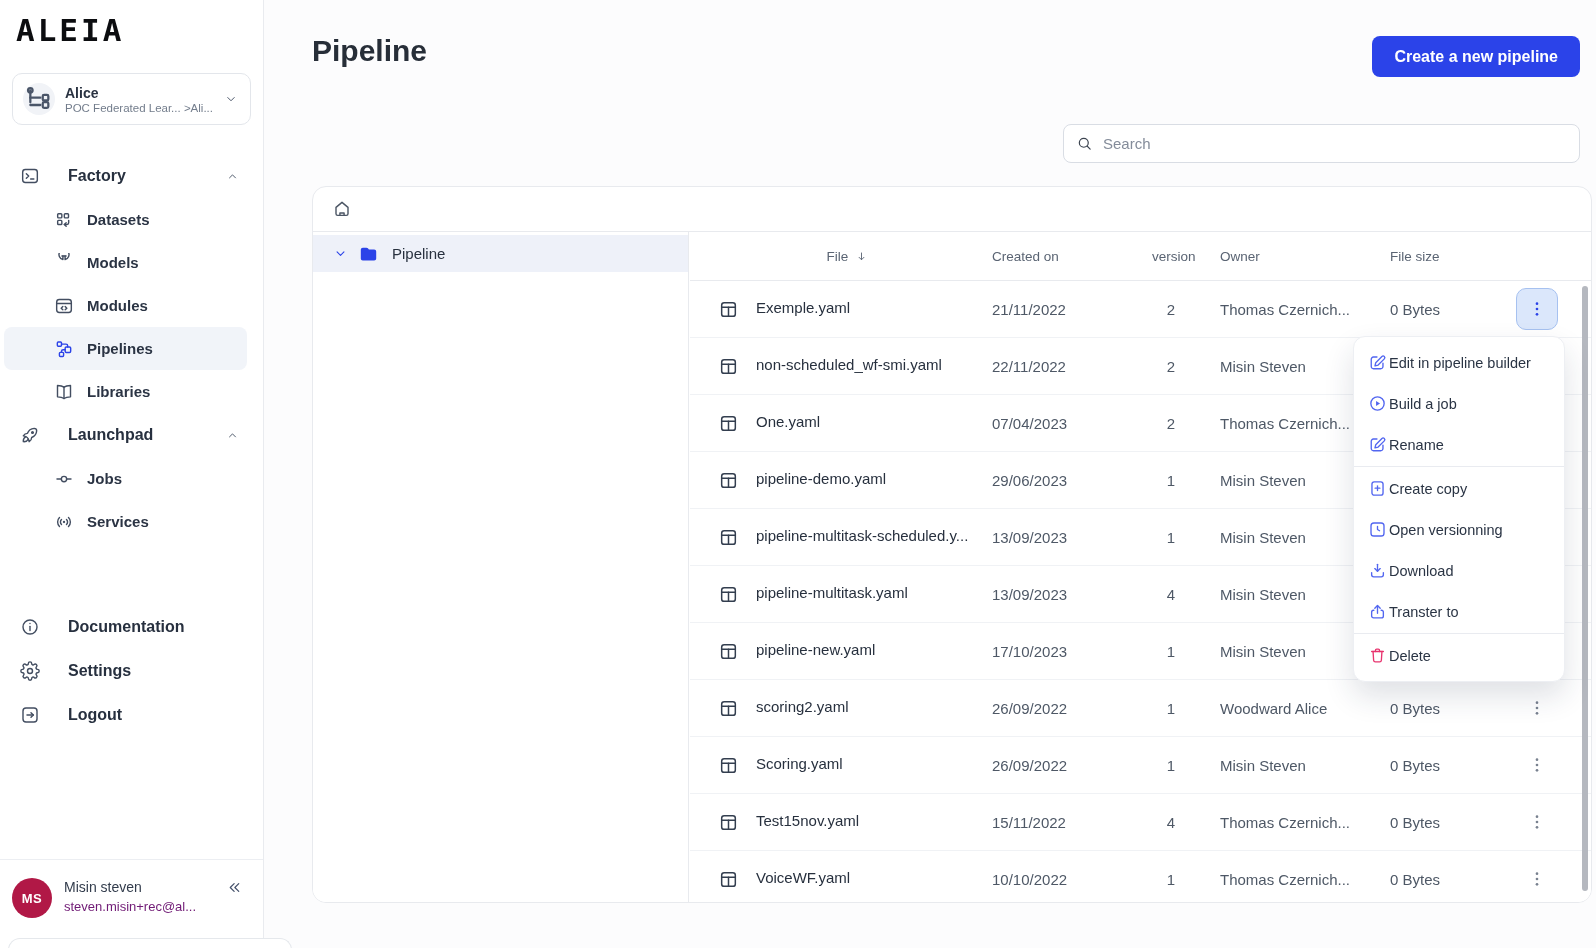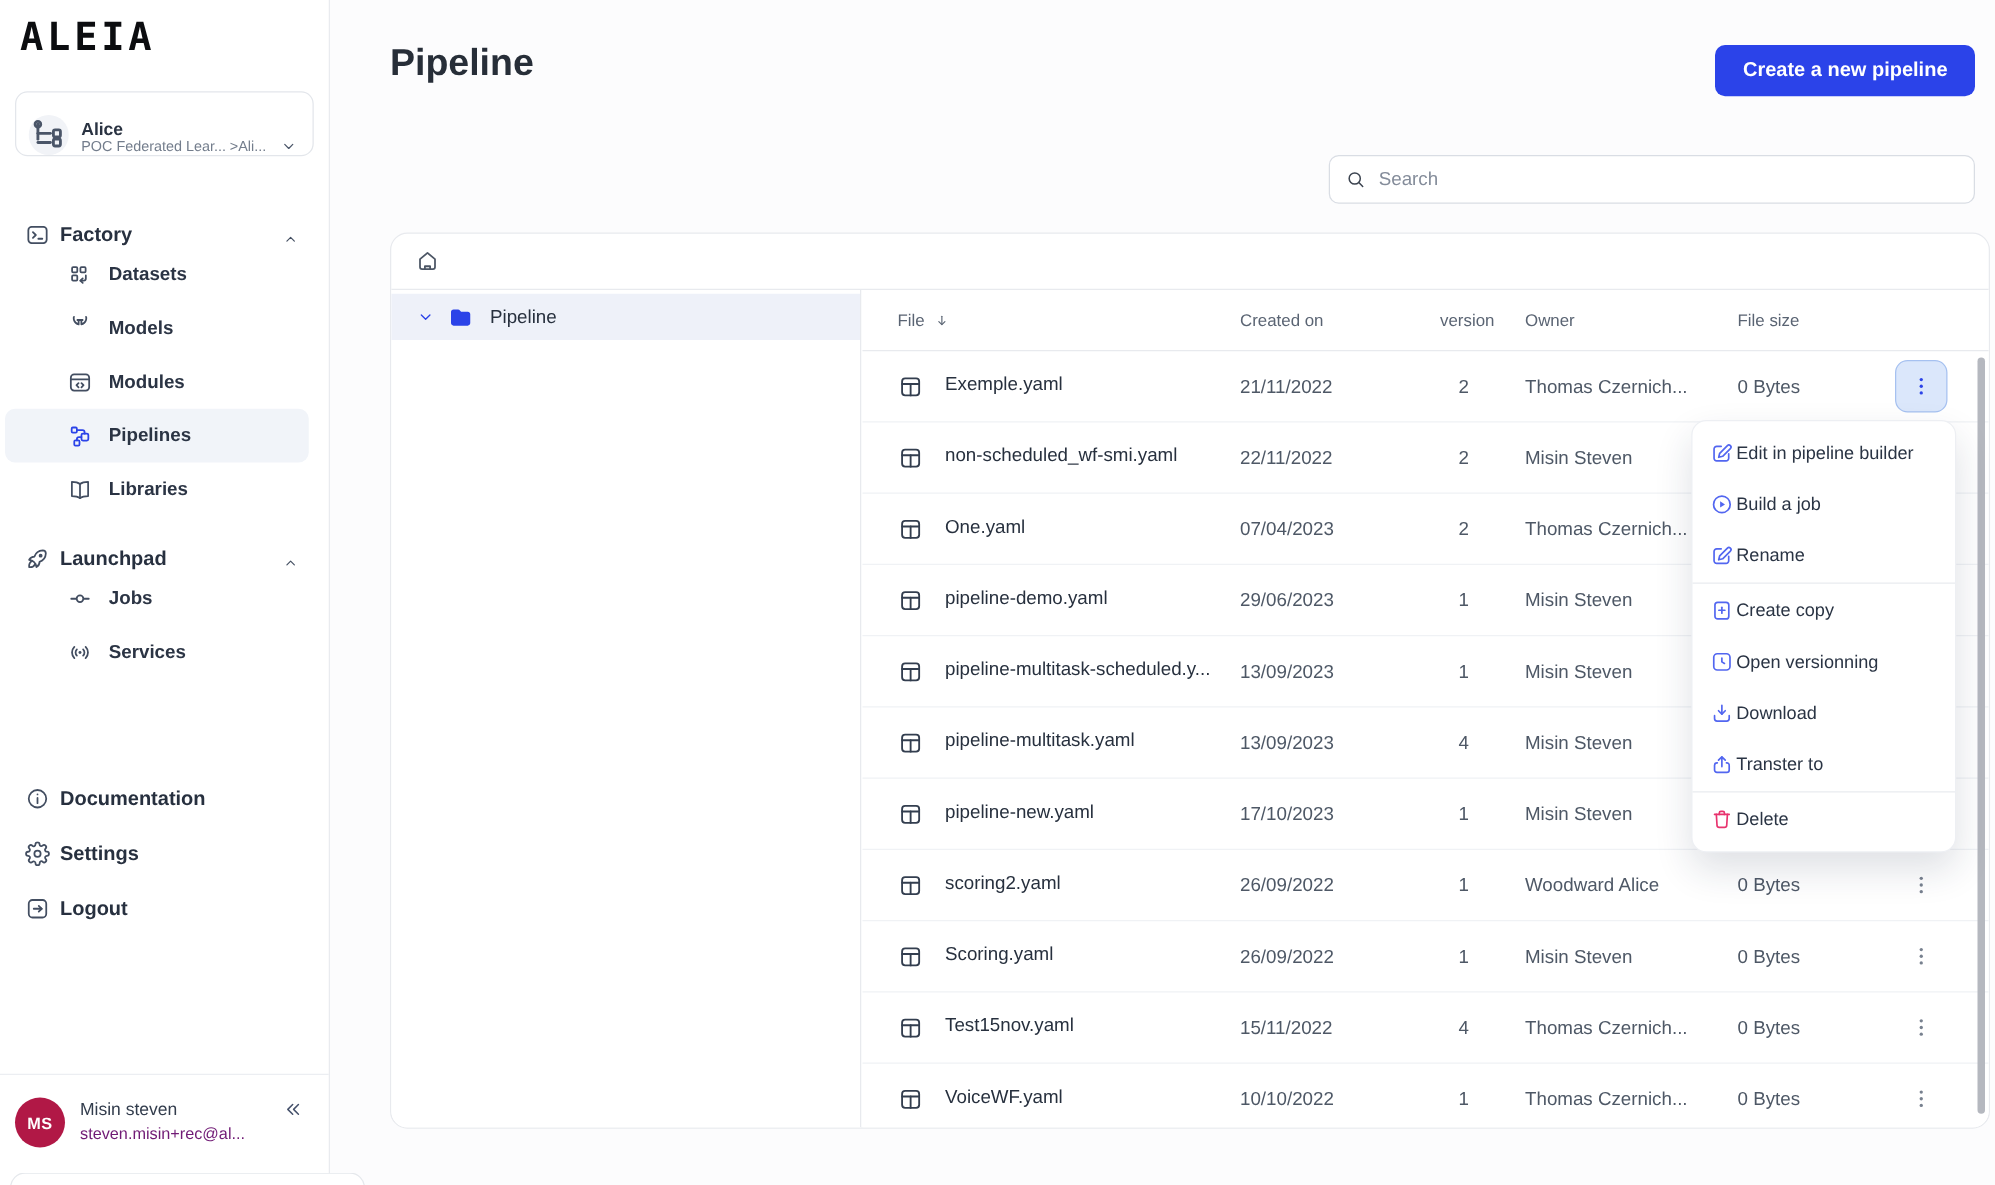--- a/index.html
+++ b/index.html
@@ -8,30 +8,30 @@
   .app{position:relative;width:1596px;height:948px;}
   .ico{display:inline-flex;align-items:center;justify-content:center;flex:none;}
   .ico svg{width:100%;height:100%;}
 
   
   .sidebar{position:absolute;left:0;top:0;bottom:0;width:264px;background:#fff;
            border-right:1px solid #e9ebef;box-sizing:border-box;z-index:4;}
   .logo{margin:12px 0 0 16px;font-family:"DejaVu Sans Mono","Liberation Mono",monospace;
         font-size:31px;font-weight:bold;letter-spacing:3px;color:#0c0d10;}
   .ws-card{margin:25px 12px 0 12px;height:52px;border:1px solid #e3e6eb;border-radius:10px;
-           display:flex;align-items:flex-end;padding:0 12px 0 10px;gap:10px;box-sizing:border-box;cursor:pointer;background:#fff;}
+           display:flex;align-items:center;padding:0 12px 0 10px;gap:10px;box-sizing:border-box;cursor:pointer;background:#fff;}
   .ws-ava{width:32px;height:32px;border-radius:50%;background:#f1f3f7;display:flex;
           align-items:center;justify-content:center;color:#4a5568;}
   .ws-txt{min-width:0;}
   .ws-name{font-size:14px;font-weight:700;color:#2a3342;line-height:1.3;}
   .ws-scope{font-size:11.5px;color:#737d8c;white-space:nowrap;}
   .ws-chev{margin-left:auto;width:14px;height:14px;color:#4a5568;}
 
   .nav{margin-top:29px;}
-  .nav-h{height:44px;display:flex;align-items:flex-end;padding:0 24px 0 20px;gap:8px;cursor:pointer;}
+  .nav-h{height:44px;display:flex;align-items:center;padding:0 24px 0 20px;gap:28px;cursor:pointer;}
   .nav-h .ico{width:20px;height:20px;color:#434e61;}
   .nav-h .lbl{font-size:16px;font-weight:700;color:#27303f;}
   .nav-h .chev{margin-left:auto;width:13px;height:13px;color:#434e61;}
   .nav-i{height:43px;display:flex;align-items:center;padding-left:54px;gap:13px;cursor:pointer;box-sizing:border-box;}
   .nav-i .ico{width:20px;height:20px;color:#434e61;}
   .nav-i .lbl{font-size:15px;font-weight:700;color:#2b3444;}
   .nav-i.active{margin:0 16px 0 4px;padding-left:50px;border-radius:8px;background:#f1f4f9;}
   .nav-i.active .ico{color:#2b43e8;}
   .links{margin-top:62px;}
 
@@ -65,21 +65,21 @@
         padding-top:3px;box-sizing:border-box;background:#fff;}
   .tree-row{height:37px;display:flex;align-items:center;padding-left:20px;background:#eef1f9;cursor:pointer;}
   .tree-chev{width:15px;height:15px;color:#2b43e8;}
   .tree-folder{width:21px;height:21px;color:#2b43e8;margin-left:10px;}
   .tree-lbl{font-size:15px;color:#27303e;margin-left:13px;}
 
   .table{position:absolute;left:377px;top:45px;right:0;bottom:0;background:#fff;}
   .thead,.trow{display:grid;grid-template-columns:287px 160px 68px 170px 120px 1fr;align-items:center;}
   .thead{height:48px;border-bottom:1px solid #e8eaee;color:#5a6473;font-size:13.5px;}
   .th{padding-left:15px;display:flex;align-items:center;gap:7px;}
-  .th.th-file{padding-left:28px;cursor:pointer;}
+  .th.th-file{padding-left:28px;cursor:pointer;justify-content:center;}
   .th-sort{width:13px;height:13px;color:#5a6473;}
   .trow{height:56px;border-bottom:1px solid #f0f2f5;font-size:15px;color:#4e5866;cursor:default;}
   .c{padding-left:15px;white-space:nowrap;overflow:hidden;text-overflow:ellipsis;}
   .c-file{display:flex;align-items:flex-start;gap:17px;padding-left:28px;color:#27303e;}
   .file-ico{width:21px;height:21px;color:#333e4f;}
   .c-ver{text-align:center;padding-left:0;}
   .kebab{width:42px;height:42px;border-radius:10px;border:1.5px solid transparent;background:none;
          display:flex;align-items:center;justify-content:center;color:#78818f;cursor:pointer;margin-left:21px;padding:0;}
   .kebab .ico{width:20px;height:20px;}
   .kebab.active{background:#dbe7fb;border-color:#a6c1f0;color:#2b43e8;}

